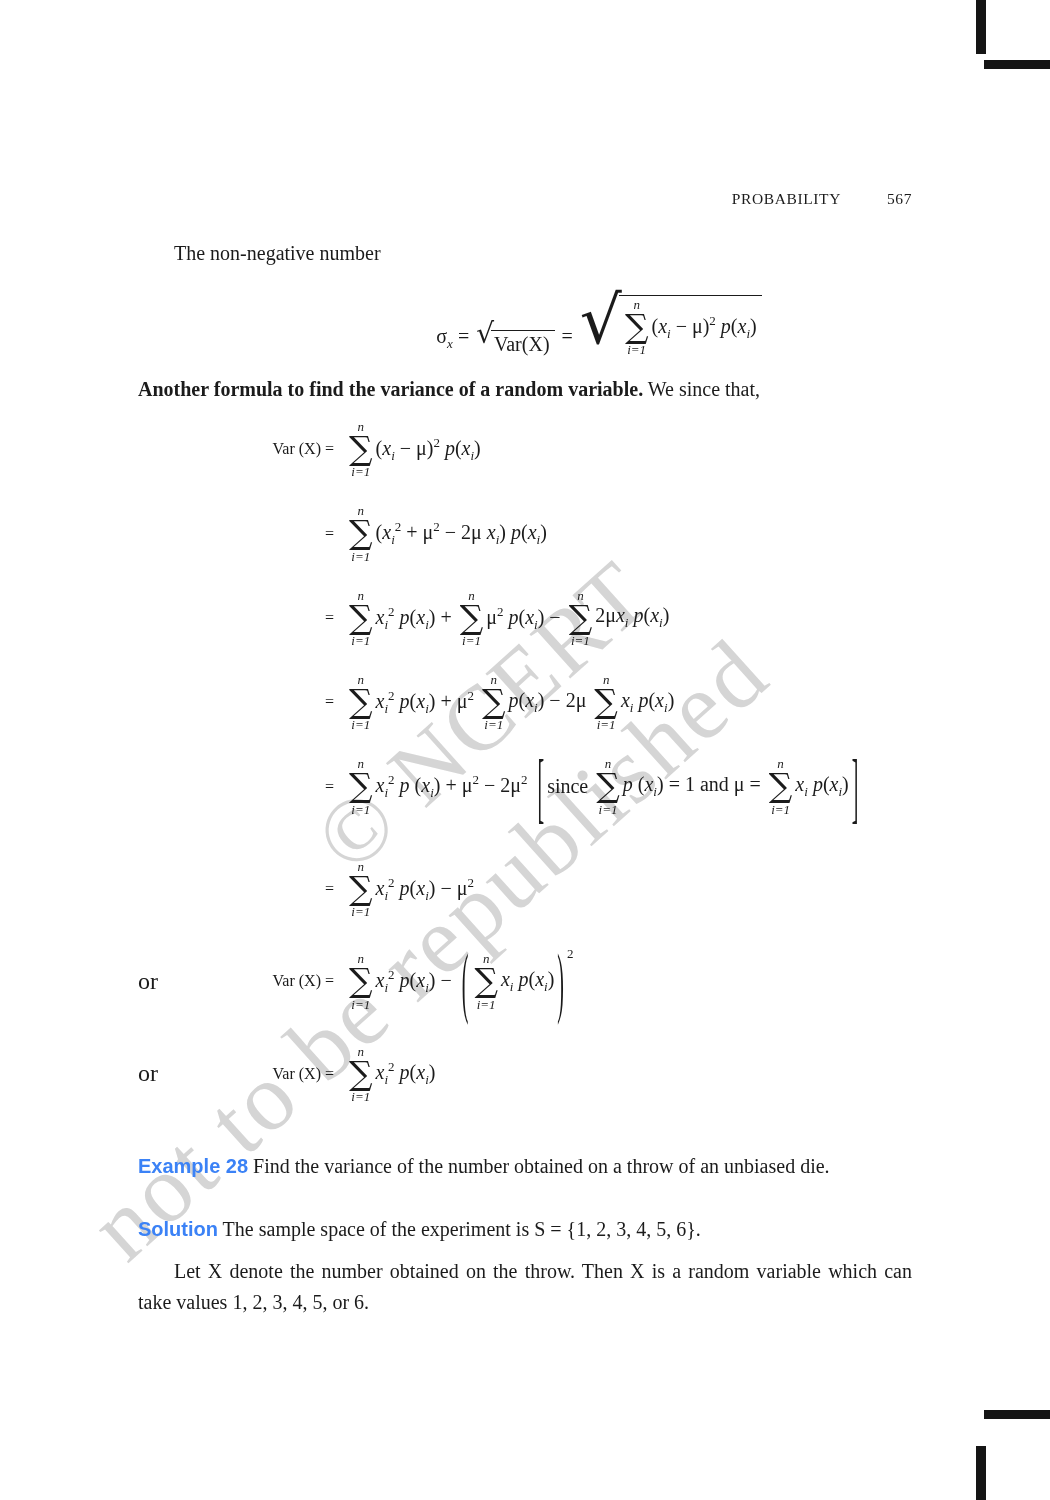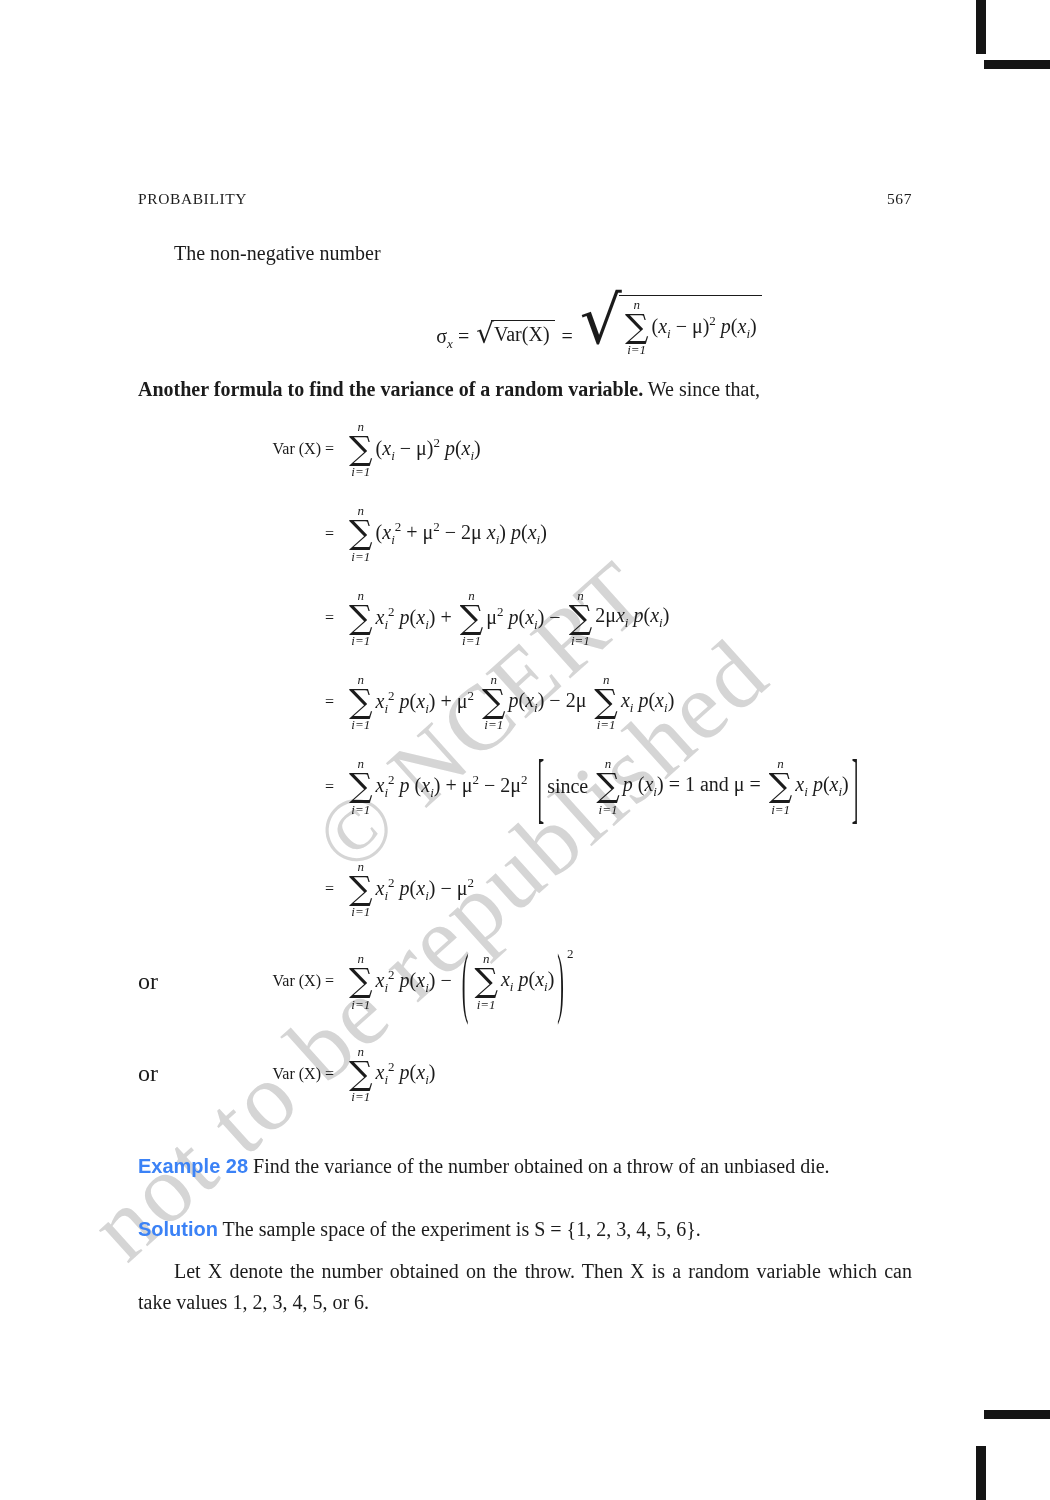--- a/index.html
+++ b/index.html
@@ -9,21 +9,21 @@
     background:#ffffff;
     box-sizing:border-box;
     padding:190px 138px 0 138px;
     font-family:"Liberation Serif","DejaVu Serif",serif;
     color:#1b1b1b;
     overflow:hidden;
   }
   .content{position:relative;z-index:1;}
 
   
-  .page-header{display:flex;justify-content:space-between;align-items:baseline;gap:46px;
+  .page-header{display:flex;justify-content:flex-end;align-items:baseline;gap:46px;
     font-size:15.5px;letter-spacing:0.6px;margin-bottom:30px;}
 
   
   .para{font-size:20px;line-height:1.5;margin:0;}
   .indent{text-indent:36px;}
   .mb4{margin-bottom:4px;font-family:Liberation Serif, serif;}
   .mb6{margin-bottom:6px;}
   em{font-style:italic;}
   strong{font-weight:bold;}
 
@@ -39,21 +39,21 @@
   .math sup{font-size:13px;font-style:normal;}
 
   .msum{display:inline-flex;flex-direction:column;align-items:center;line-height:1;margin:0 3px;}
   .msum-up{font-size:13px;font-style:italic;margin-bottom:1px;}
   .msum-sig{font-size:33px;line-height:0.92;font-family:"DejaVu Serif","DejaVu Sans",serif;}
   .msum-lo{font-size:13px;font-style:italic;margin-top:1px;}
 
   .msqrt{display:inline-flex;align-items:flex-start;margin:0 2px;}
   .msqrt-sign{line-height:1;font-family:"DejaVu Serif","DejaVu Sans",serif;}
   .msqrt-sm .msqrt-sign{font-size:28px;}
-  .msqrt-sm .msqrt-body{margin-top:0;}
+  .msqrt-sm .msqrt-body{margin-top:10px;}
   .msqrt-lg .msqrt-sign{font-size:66px;}
   .msqrt-lg .msqrt-body{margin-top:7px;}
   .msqrt-body{display:inline-flex;align-items:center;
     border-top:1.7px solid #1b1b1b;margin-left:-3px;padding:2px 5px 0 3px;}
 
   .mfence{display:inline-flex;align-items:center;margin:0 2px;}
   .mfence-d{display:inline-block;line-height:1;margin:0 3px;transform-origin:center;}
   .mfence-body{display:inline-flex;align-items:center;}
   .mfence-sup{font-size:13px;align-self:flex-start;margin-top:-6px;}
 

